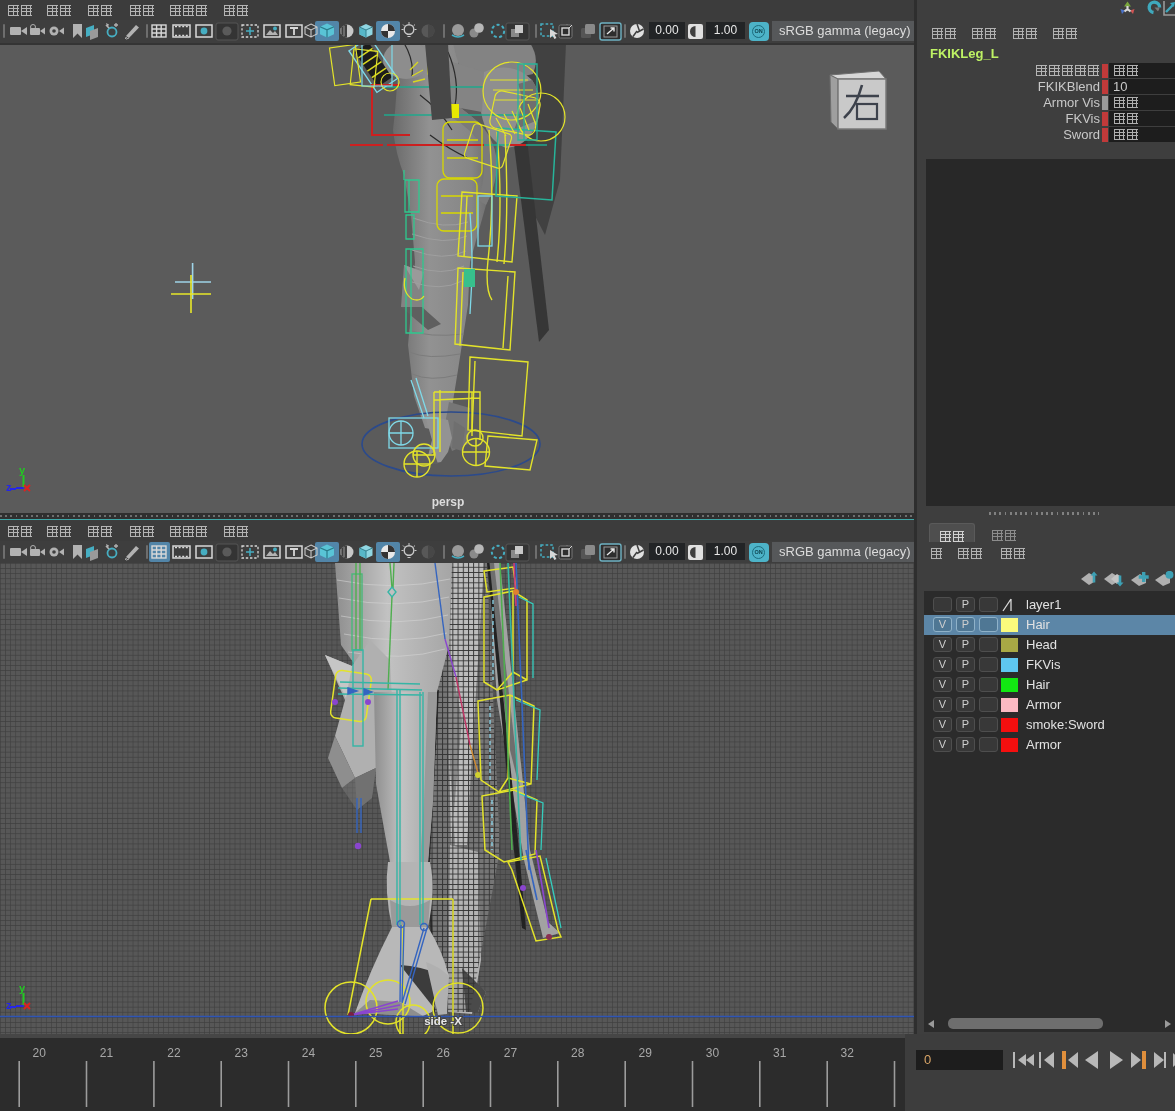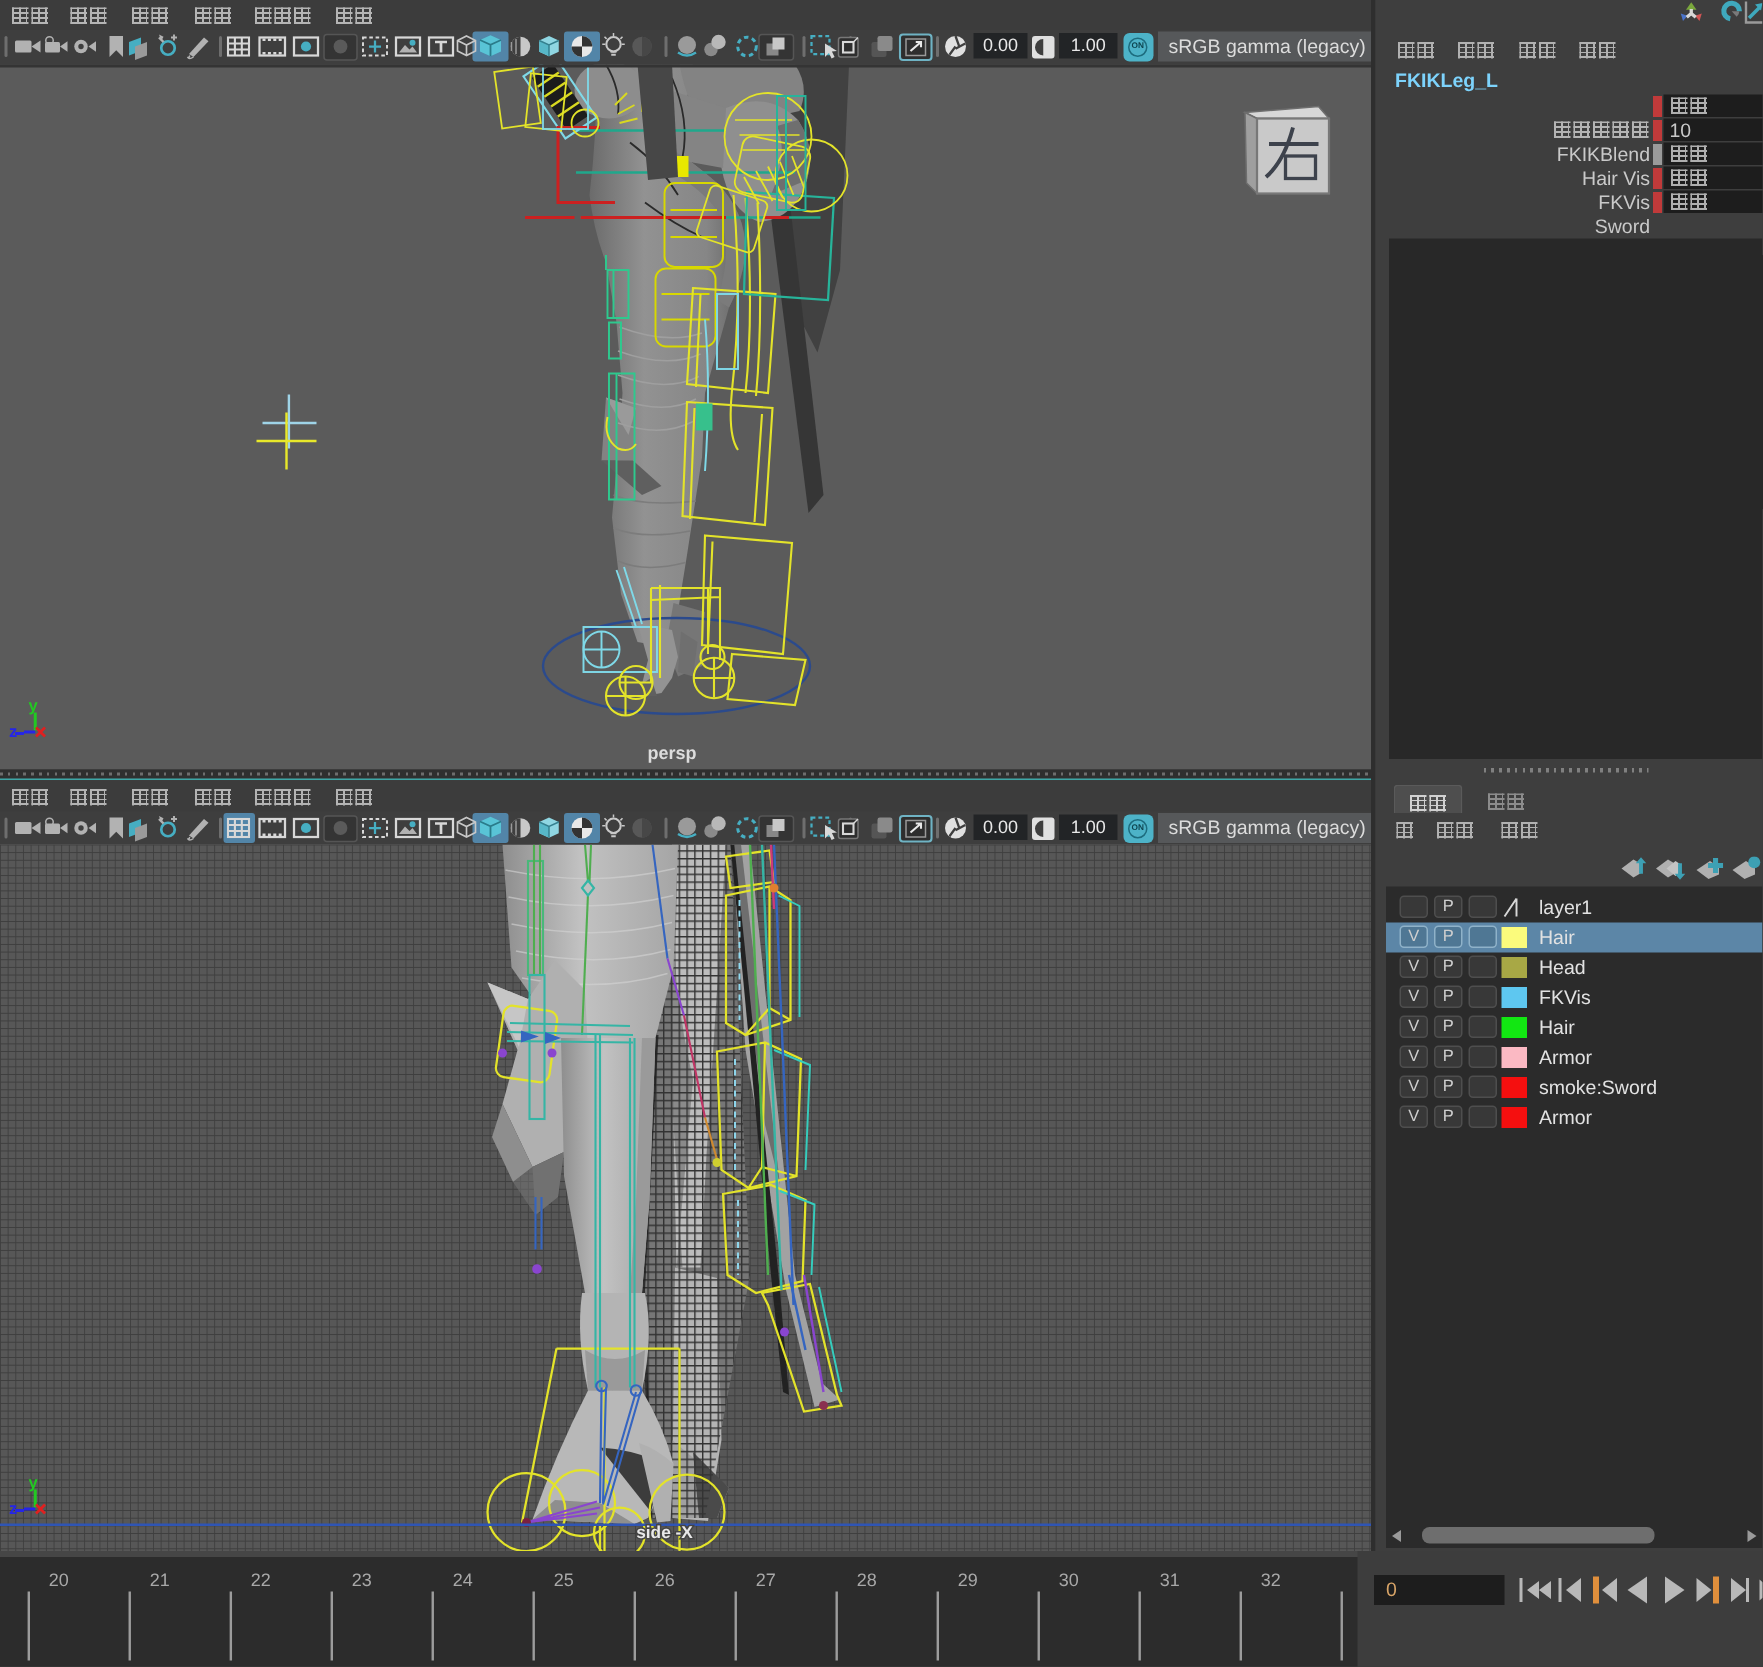--- a/index.html
+++ b/index.html
@@ -3,21 +3,21 @@
 <meta charset="utf-8">
 <style>
 html,body{margin:0;padding:0;width:1175px;height:1111px;overflow:hidden;background:#3d3d3d;font-family:"Liberation Sans",sans-serif;}
 .abs{position:absolute;}
 
 .cn{display:inline-block;width:11px;height:11px;margin:0 1px;vertical-align:-1px;opacity:.85;
  background:repeating-linear-gradient(to bottom,currentColor 0 1.1px,transparent 1.1px 3.2px),repeating-linear-gradient(to right,currentColor 0 1.1px,transparent 1.1px 4.6px);}
 .menu{color:#cacaca;font-size:12px;}
 .mi{display:inline-block;margin-right:8px;}
 .chr{height:16px;line-height:16px;font-size:13px;color:#c9c9c9;white-space:nowrap;}
-.chl{display:inline-block;width:183px;text-align:right;vertical-align:top;margin-top:16px;}
+.chl{display:inline-block;width:183px;text-align:right;vertical-align:top;}
 .chb{display:inline-block;width:6px;height:14px;margin:1px 1px 0 2px;vertical-align:top;}
 .chv{display:inline-block;width:66px;height:15px;background:#1d1d1d;color:#c9c9c9;padding-left:4px;vertical-align:top;line-height:15px;}
 .lrow{position:relative;height:20px;}
 .lbox{position:absolute;top:2px;width:19px;height:15px;background:#383838;border:1px solid #4e4e4e;border-radius:3px;box-sizing:border-box;color:#cfcfcf;font-size:11px;text-align:center;line-height:13px;}
 .lsw{position:absolute;top:3px;left:77px;width:17px;height:14px;}
 .lnm{position:absolute;top:3px;left:102px;color:#e2e2e2;font-size:13px;line-height:14px;}
 </style>
 </head>
 <body>
 
@@ -519,26 +519,26 @@
    </g>
   </g>
  </svg>
 
  <div class="abs menu" style="left:14px;top:27px;color:#c6c6c6;">
   <span class="mi"><i class="cn"></i><i class="cn"></i></span>
   <span class="mi" style="margin-left:3px;"><i class="cn"></i><i class="cn"></i></span>
   <span class="mi" style="margin-left:3px;"><i class="cn"></i><i class="cn"></i></span>
   <span class="mi" style="margin-left:3px;"><i class="cn"></i><i class="cn"></i></span>
  </div>
- <div class="abs" style="left:13px;top:46px;color:#7dd3fc;font-weight:bold;font-size:13px;">FKIKLeg_L</div>
+ <div class="abs" style="left:13px;top:46px;color:#bef264;font-weight:bold;font-size:13px;">FKIKLeg_L</div>
 
  <div class="abs" id="chrows" style="left:0;top:63px;width:258px;">
   <div class="chr"><span class="chl" style="color:#c9c9c9;"><i class="cn"></i><i class="cn"></i><i class="cn"></i><i class="cn"></i><i class="cn"></i></span><span class="chb" style="background:#c03a3a;"></span><span class="chv"><i class="cn"></i><i class="cn"></i></span></div>
   <div class="chr"><span class="chl">FKIKBlend</span><span class="chb" style="background:#c03a3a;"></span><span class="chv">10</span></div>
-  <div class="chr"><span class="chl">Hair Vis</span><span class="chb" style="background:#9a9a9a;"></span><span class="chv"><i class="cn"></i><i class="cn"></i></span></div>
+  <div class="chr"><span class="chl">Armor Vis</span><span class="chb" style="background:#9a9a9a;"></span><span class="chv"><i class="cn"></i><i class="cn"></i></span></div>
   <div class="chr"><span class="chl">FKVis</span><span class="chb" style="background:#c03a3a;"></span><span class="chv"><i class="cn"></i><i class="cn"></i></span></div>
   <div class="chr"><span class="chl">Sword</span><span class="chb" style="background:#c03a3a;"></span><span class="chv"><i class="cn"></i><i class="cn"></i></span></div>
  </div>
 
  <div class="abs" style="left:9px;top:159px;width:249px;height:347px;background:#282828;"></div>
 
  <div class="abs" style="left:72px;top:512px;width:110px;height:2.5px;background:repeating-linear-gradient(to right,#808080 0 1.8px,transparent 1.8px 5.2px);"></div>
 
  <div class="abs" style="left:12px;top:523px;width:46px;height:19px;background:#4e4e4e;border:1px solid #5a5a5a;border-bottom:none;border-radius:3px 3px 0 0;box-sizing:border-box;color:#e8e8e8;text-align:center;padding-top:3px;"><i class="cn"></i><i class="cn"></i></div>
  <div class="abs" style="left:62px;top:523px;width:50px;height:19px;color:#9a9a9a;text-align:center;padding-top:3px;box-sizing:border-box;"><i class="cn"></i><i class="cn"></i></div>

